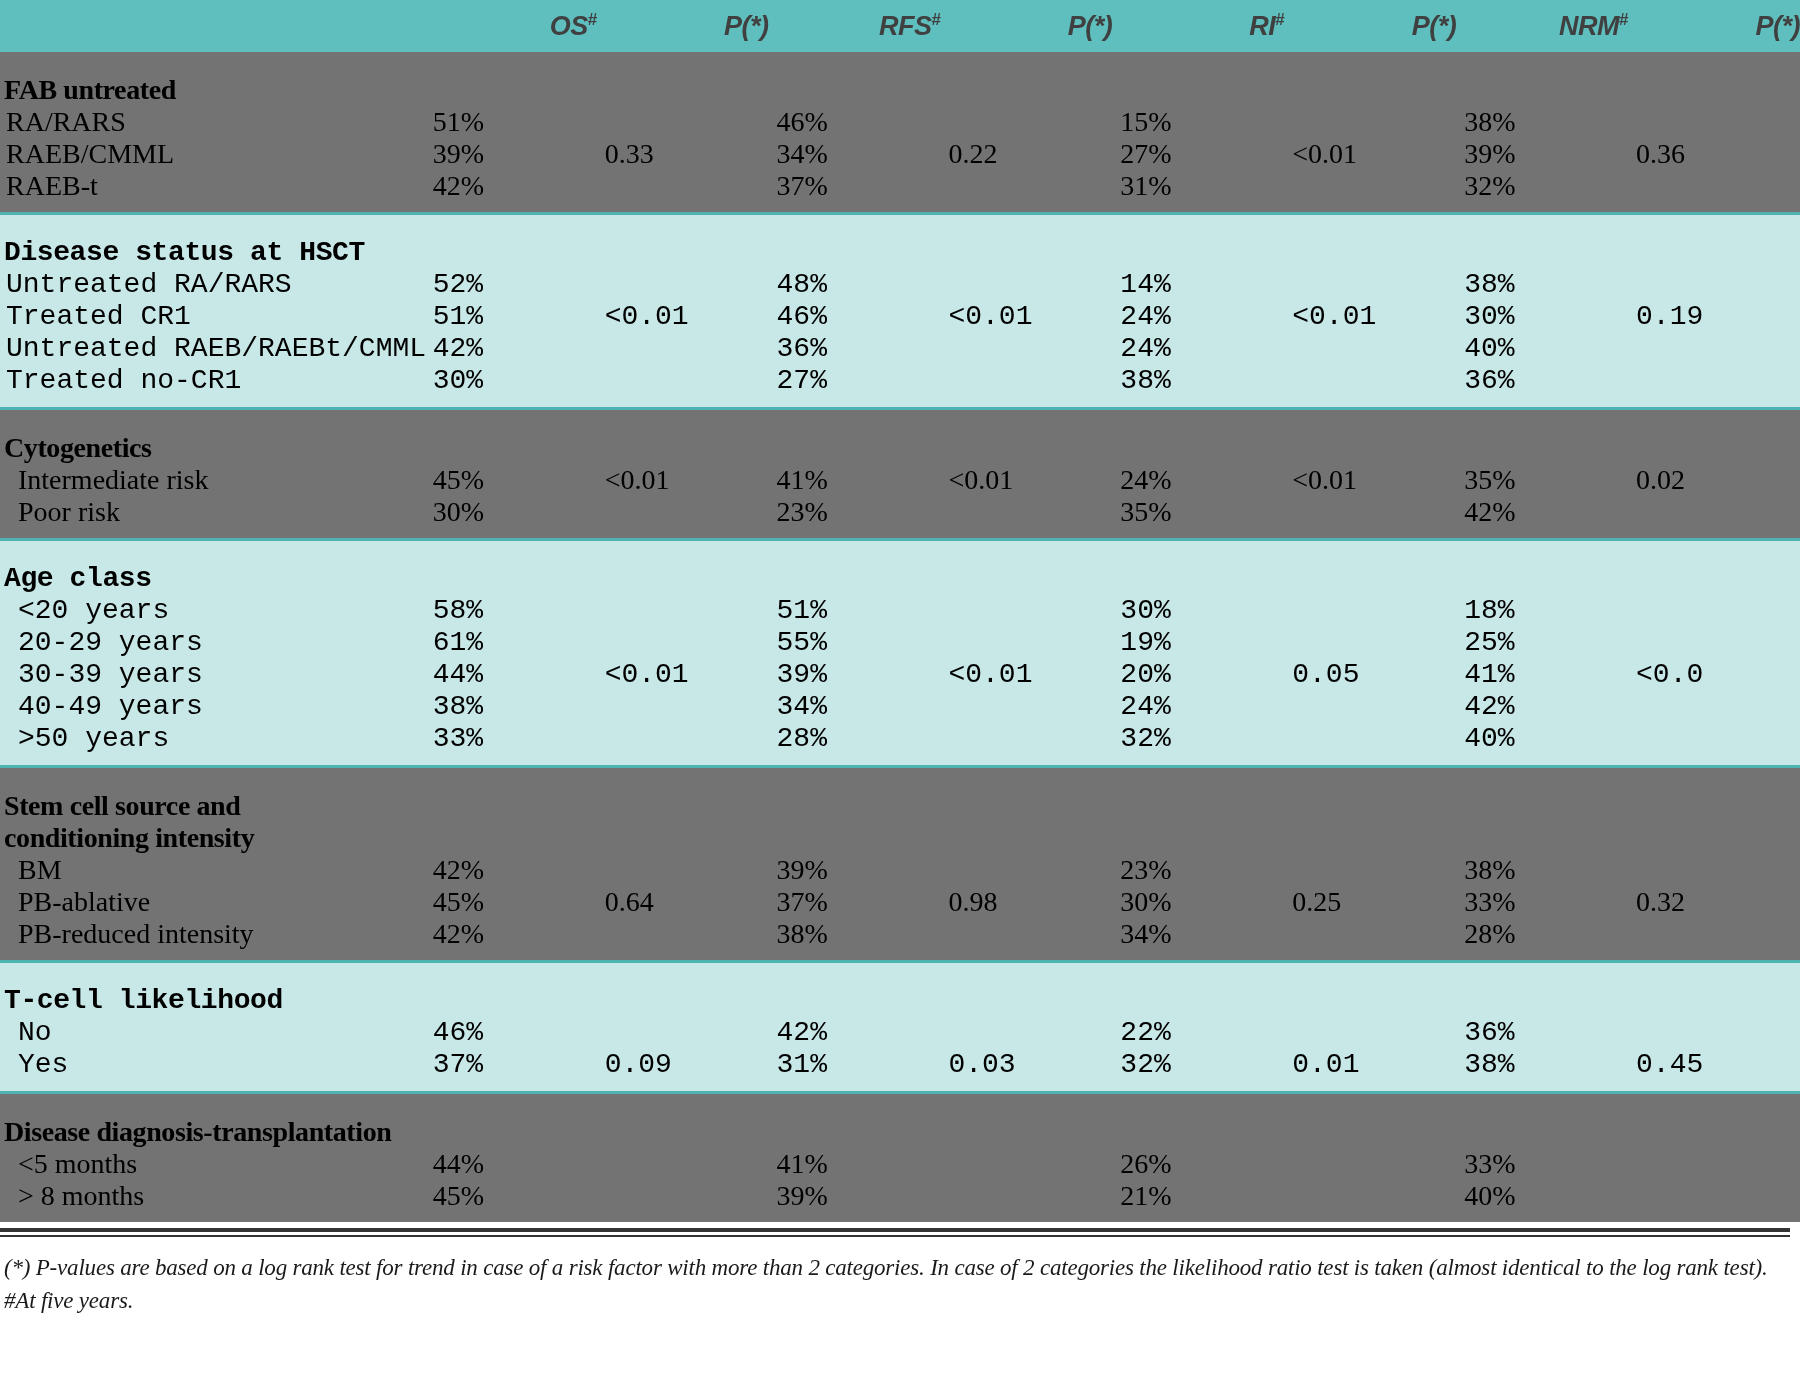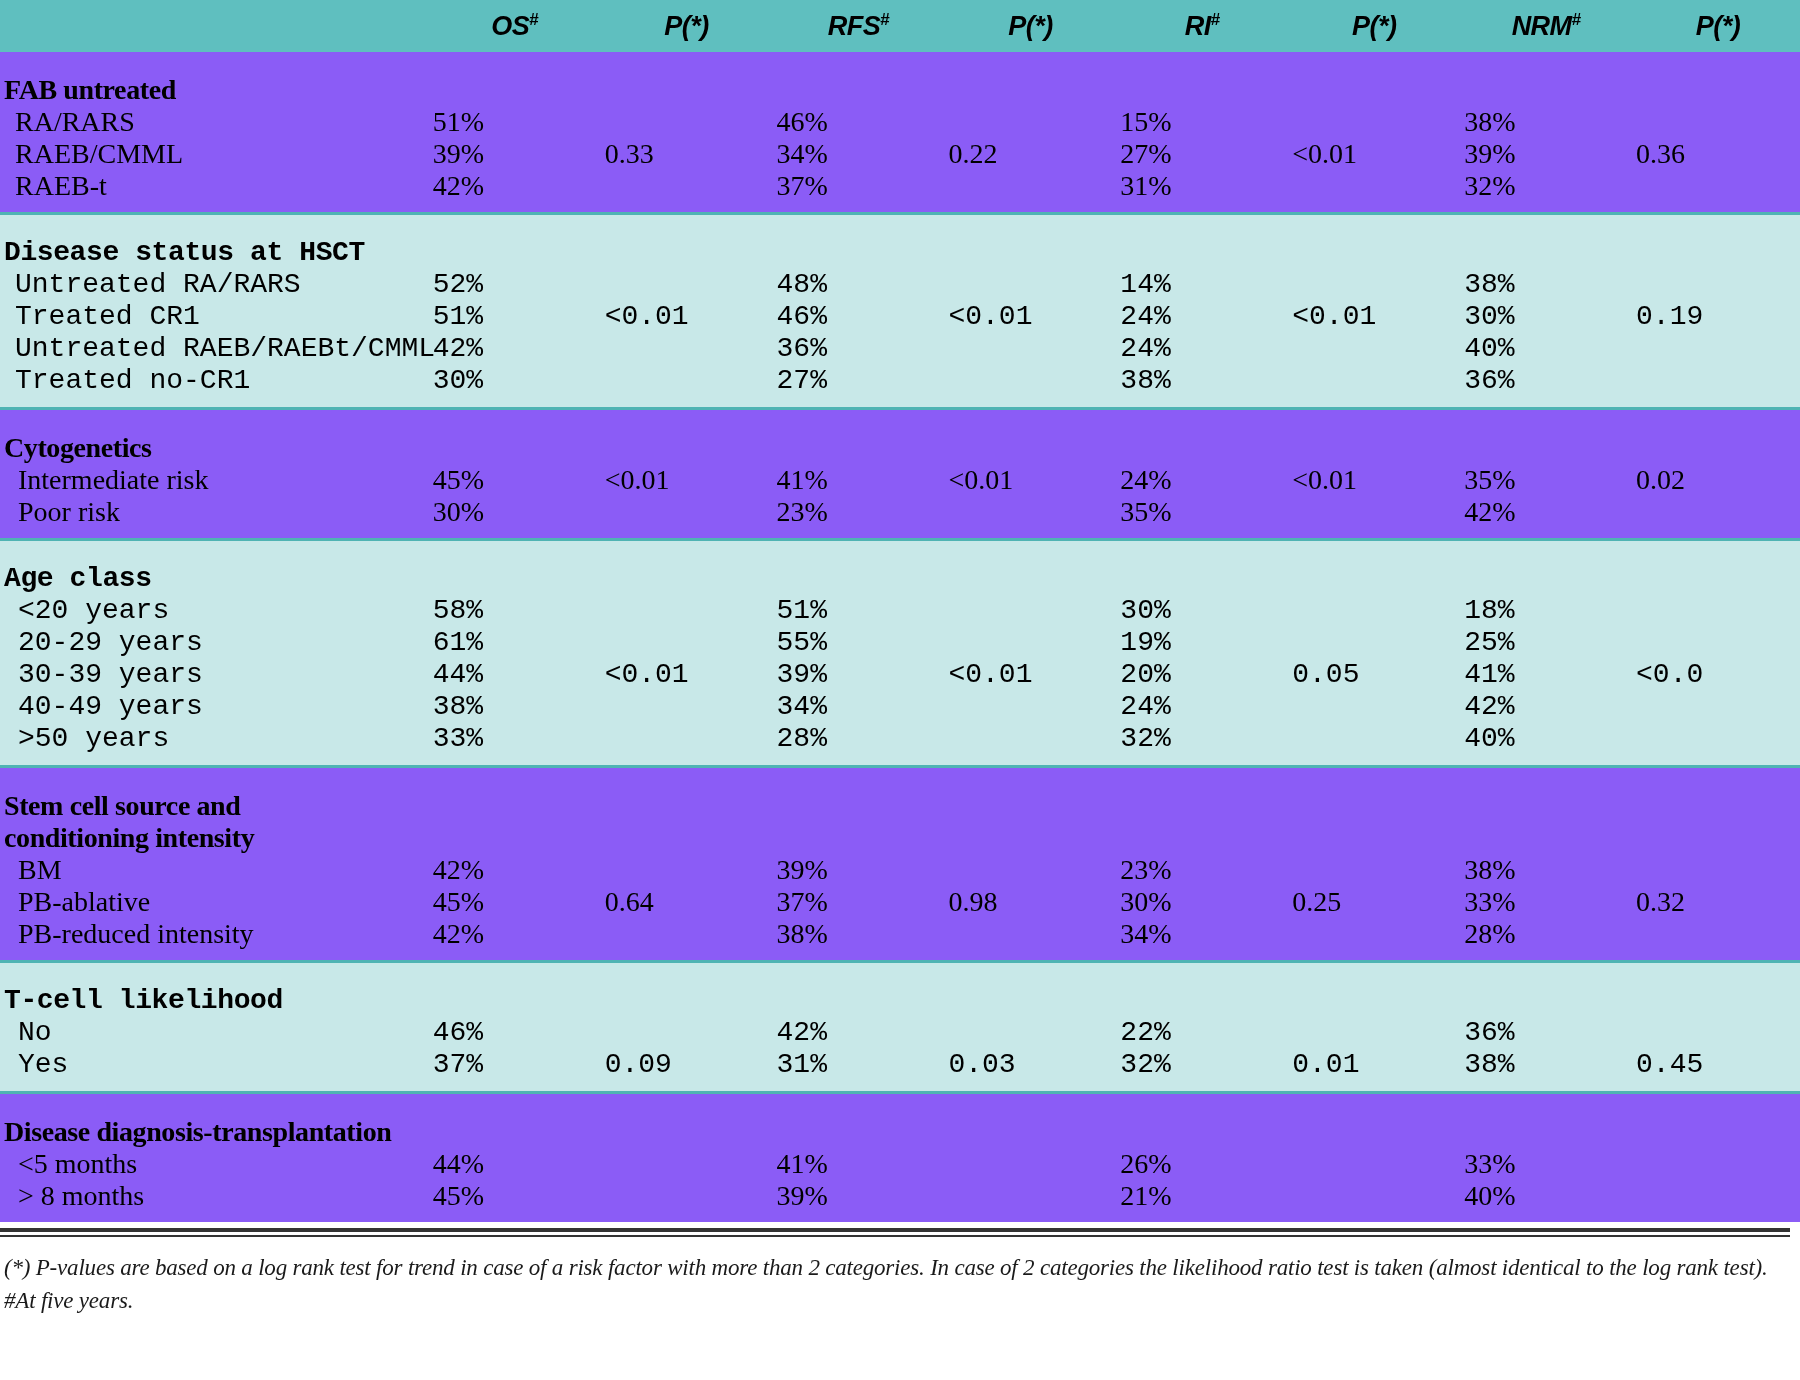--- a/index.html
+++ b/index.html
@@ -31,26 +31,26 @@
   col.c-label { width: 420px; }
   col.c-val   { width: 170px; }
   col.c-p     { width: 170px; }
 
   
   thead tr.header-row {
     background: #5fbfbf;
     height: 52px;
   }
   thead th {
-    color: #000000;
+    color: #404040;
     font-family: "Liberation Sans", sans-serif;
     font-weight: bold;
     font-size: 27px;
     font-style: italic;
-    text-align: center;
+    text-align: right;
     padding: 0;
     vertical-align: middle;
     letter-spacing: -0.5px;
     margin-left: 16px;
   }
   thead th.h-label { }
   thead th sup {
     font-size: 17px;
     vertical-align: super;
     font-style: normal;
@@ -59,24 +59,24 @@
 
   
   tbody td {
     padding: 0;
     vertical-align: middle;
     line-height: 1.0;
     font-size: 28px;
     height: 32px;
   }
   tr.band { background: #c8e8e8; font-family: Liberation Mono, monospace; }
-  tr.plain { background: #8b5cf6; }
+  tr.plain { background: #737373; }
 
   td.label {
-    padding-left: 15px;
+    padding-left: 6px;
     white-space: nowrap;
   }
   td.label.indent { padding-left: 18px; }
   td.section {
     font-weight: bold;
     padding-left: 4px;
     padding-top: 6px;
     letter-spacing: -0.4px;
   }
   td.val, td.pval {

